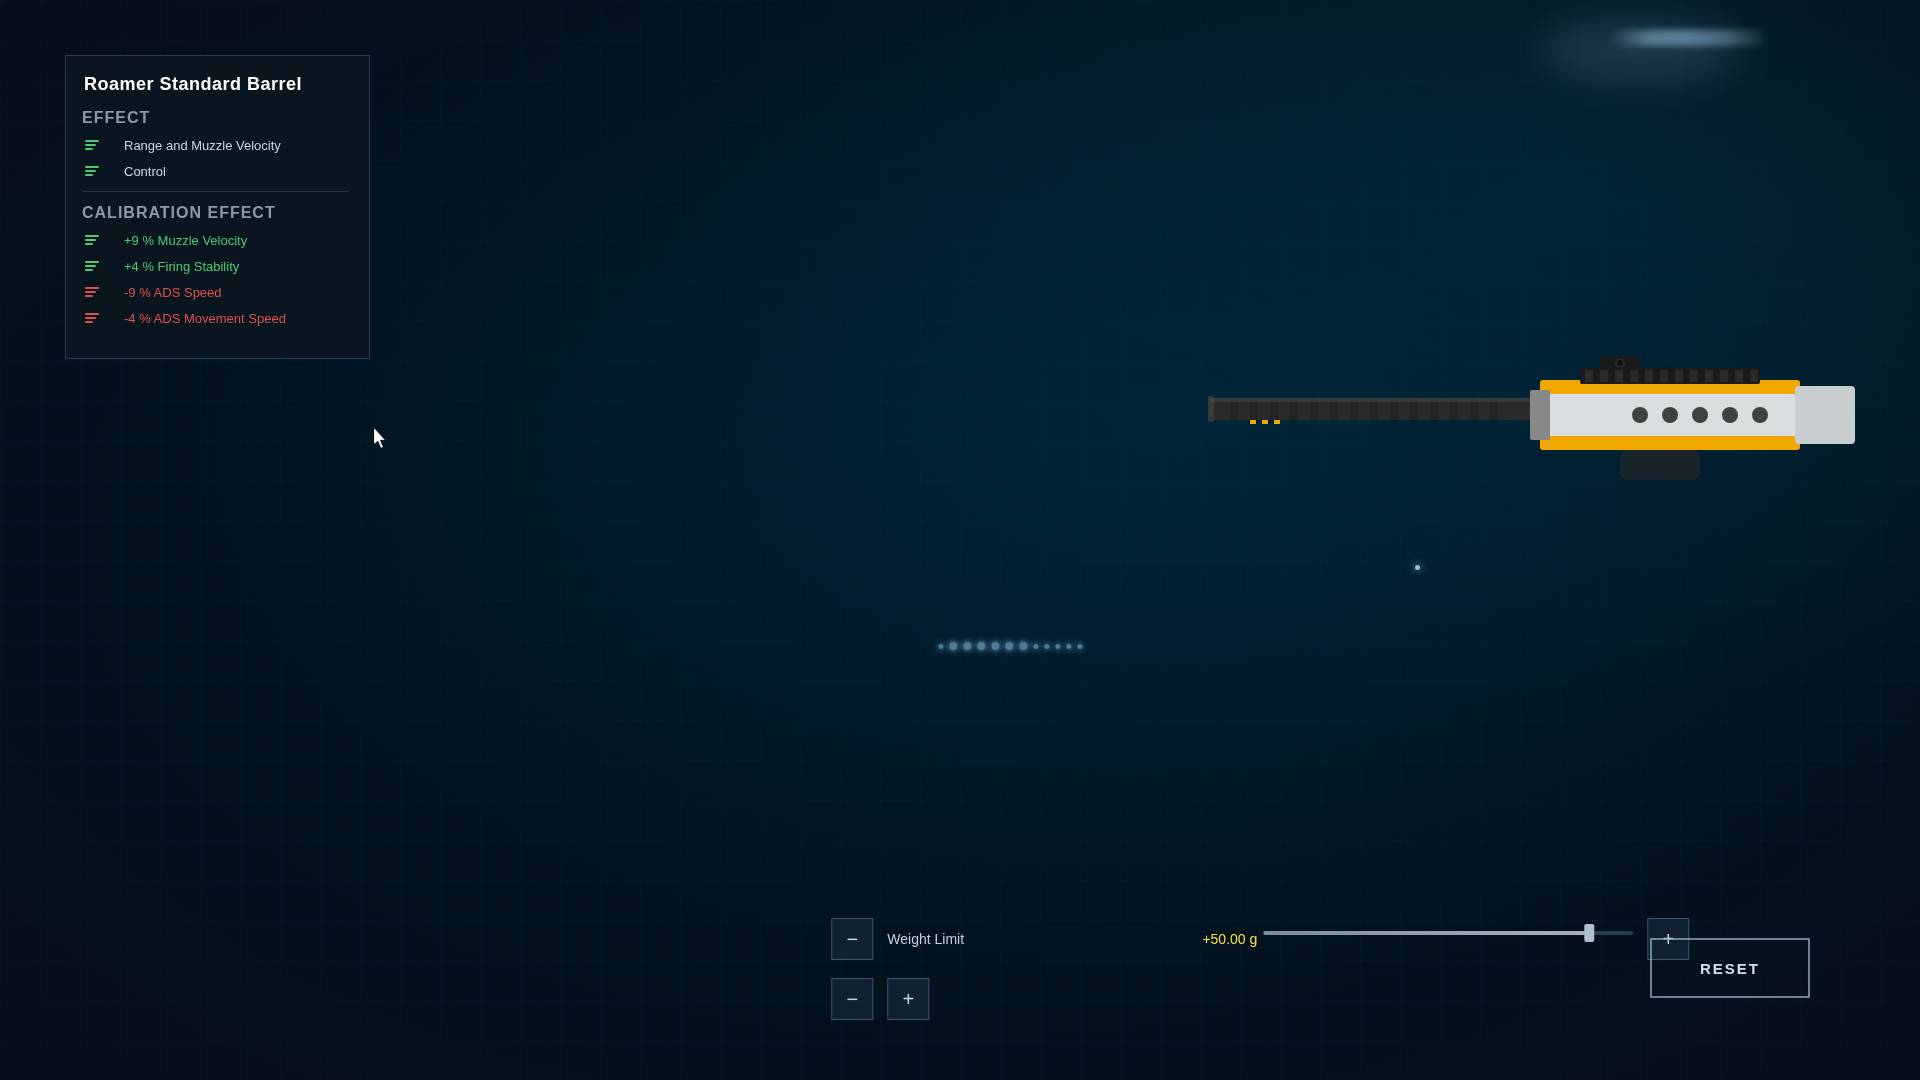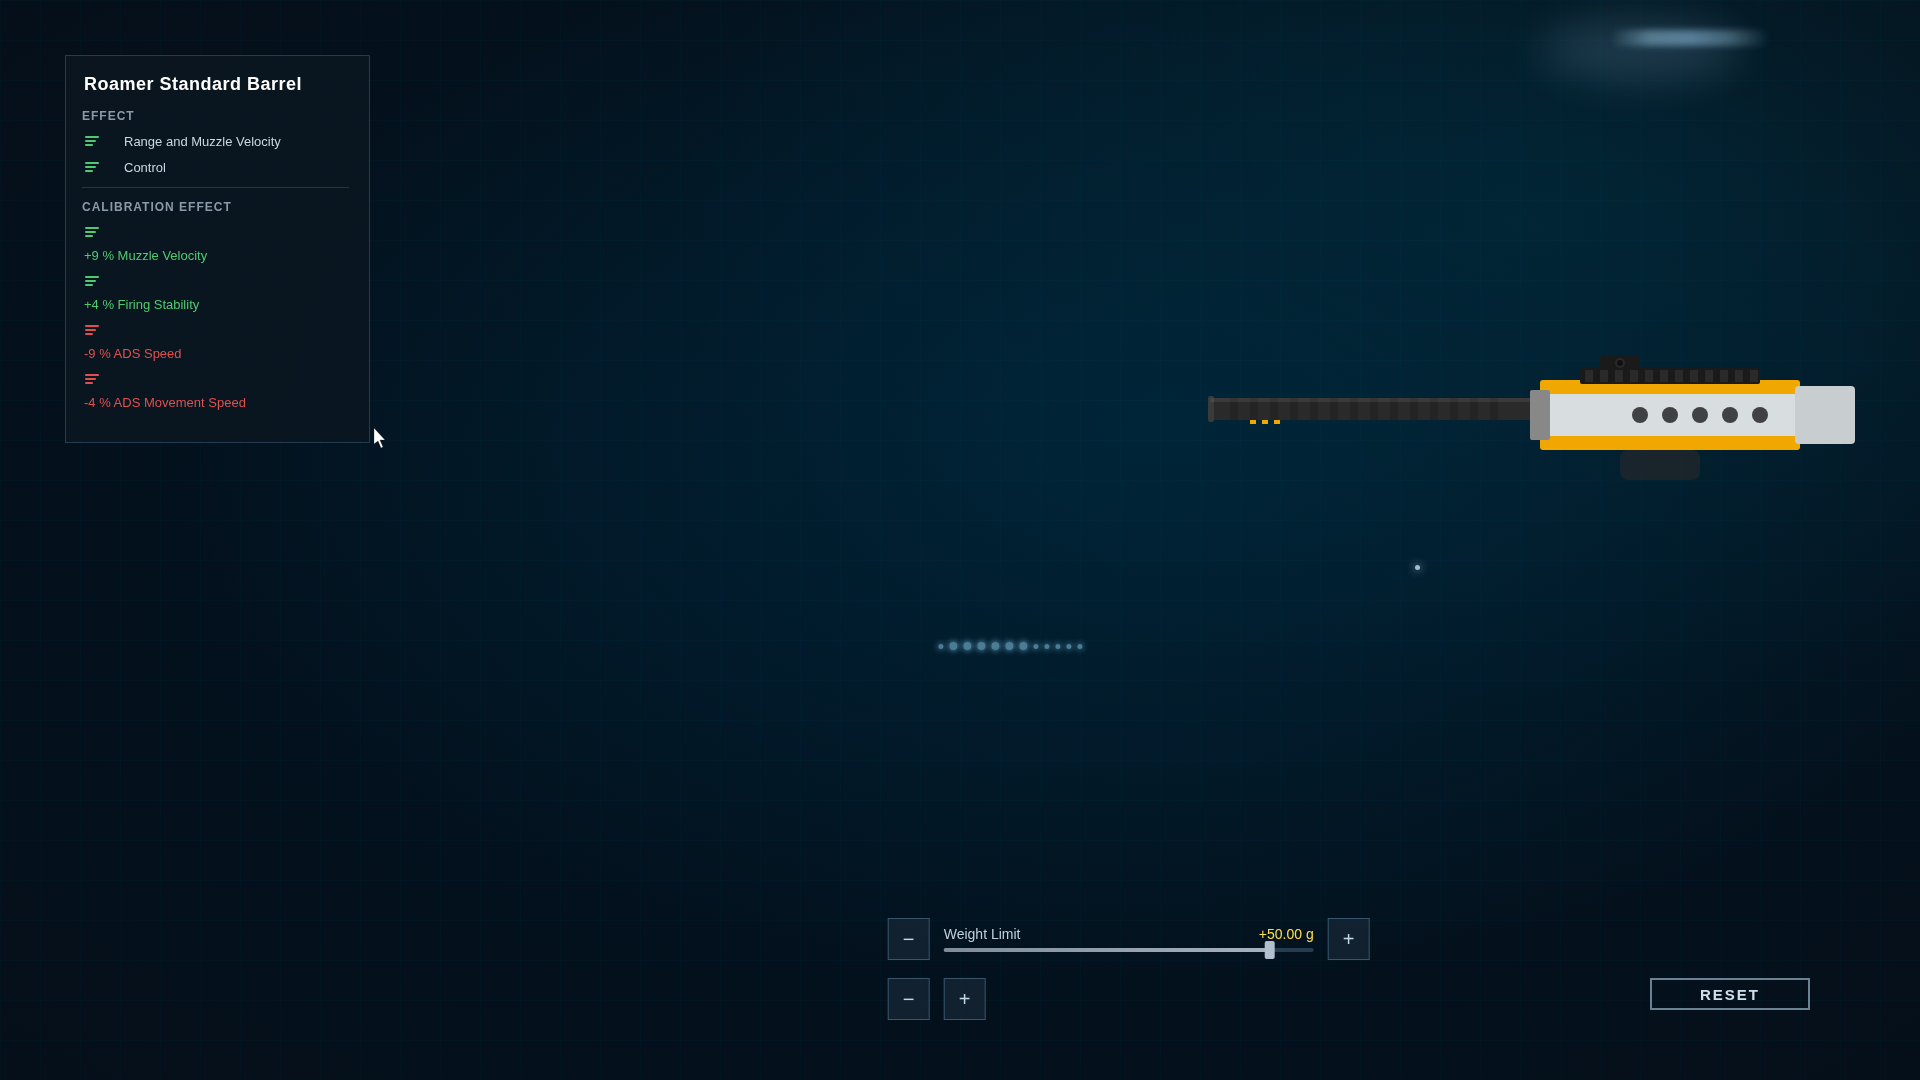--- a/index.html
+++ b/index.html
@@ -61,21 +61,21 @@
       color: #ffffff;
       font-size: 18px;
       font-weight: 700;
       letter-spacing: 0.5px;
       margin-bottom: 14px;
       padding-left: 2px;
     }
 
     .section-label {
       color: #8a9aa8;
-      font-size: 12px;
+      font-size: 16px;
       font-weight: 600;
       letter-spacing: 1px;
       text-transform: uppercase;
       margin-bottom: 10px;
       margin-top: 4px;
     }
 
     .effect-item {
       display: flex;
       align-items: center;
@@ -127,25 +127,24 @@
 
     .divider {
       height: 1px;
       background: rgba(80,120,150,0.35);
       margin: 12px 0;
     }
 
     
     .calibration-item {
       display: flex;
-      align-items: flex-start;
-      gap: 8px;
+      align-items: center;
+      gap: 24px;
       margin-bottom: 10px;
       padding-left: 2px;
-      flex-direction: column;
     }
 
     .cal-text-green {
       color: #4ecb71;
       font-size: 13px;
     }
 
     .cal-text-red {
       color: #e05050;
       font-size: 13px;
@@ -201,21 +200,21 @@
       font-size: 20px;
       display: flex;
       align-items: center;
       justify-content: center;
       cursor: pointer;
       flex-shrink: 0;
     }
 
     .slider-container {
       display: flex;
-      flex-direction: column;
+      flex-direction: row;
       gap: 6px;
     }
 
     .slider-header {
       display: flex;
       justify-content: space-between;
       align-items: center;
       width: 370px;
     }
 
@@ -251,24 +250,24 @@
       background: #b0c0cc;
       border-radius: 2px;
       position: absolute;
       top: 50%;
       transform: translateY(-50%);
     }
 
     
     .reset-btn {
       position: absolute;
-      bottom: 70px;
+      bottom: 82px;
       right: 110px;
       width: 160px;
-      height: 32px;
+      height: 60px;
       background: transparent;
       border: 2px solid rgba(150,180,200,0.7);
       color: #d0e0ea;
       font-size: 15px;
       font-weight: 700;
       letter-spacing: 2px;
       cursor: pointer;
       display: flex;
       align-items: center;
       justify-content: center;

